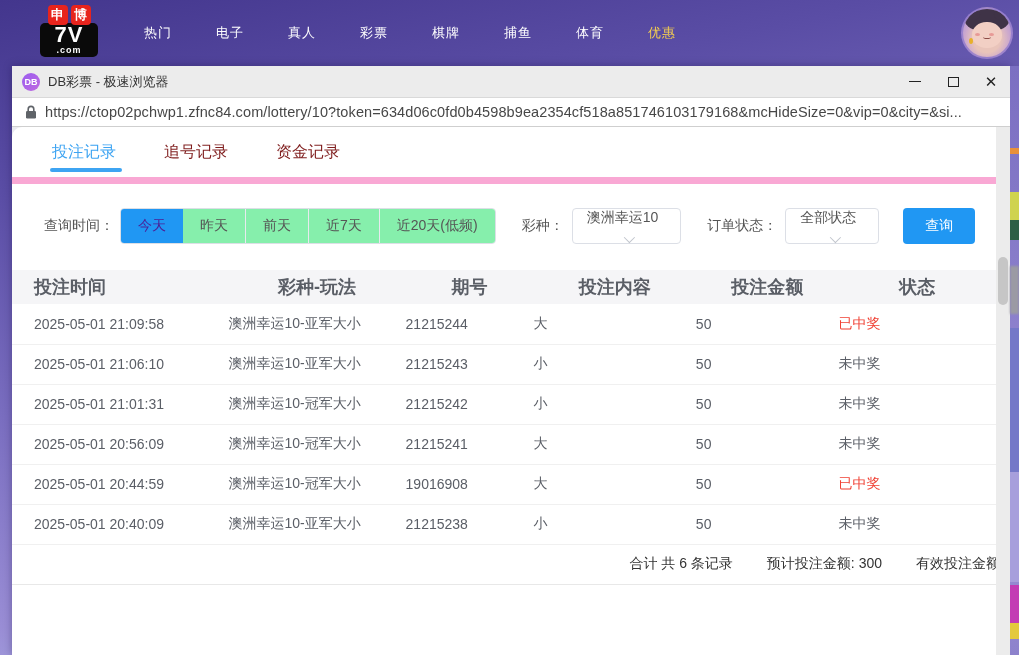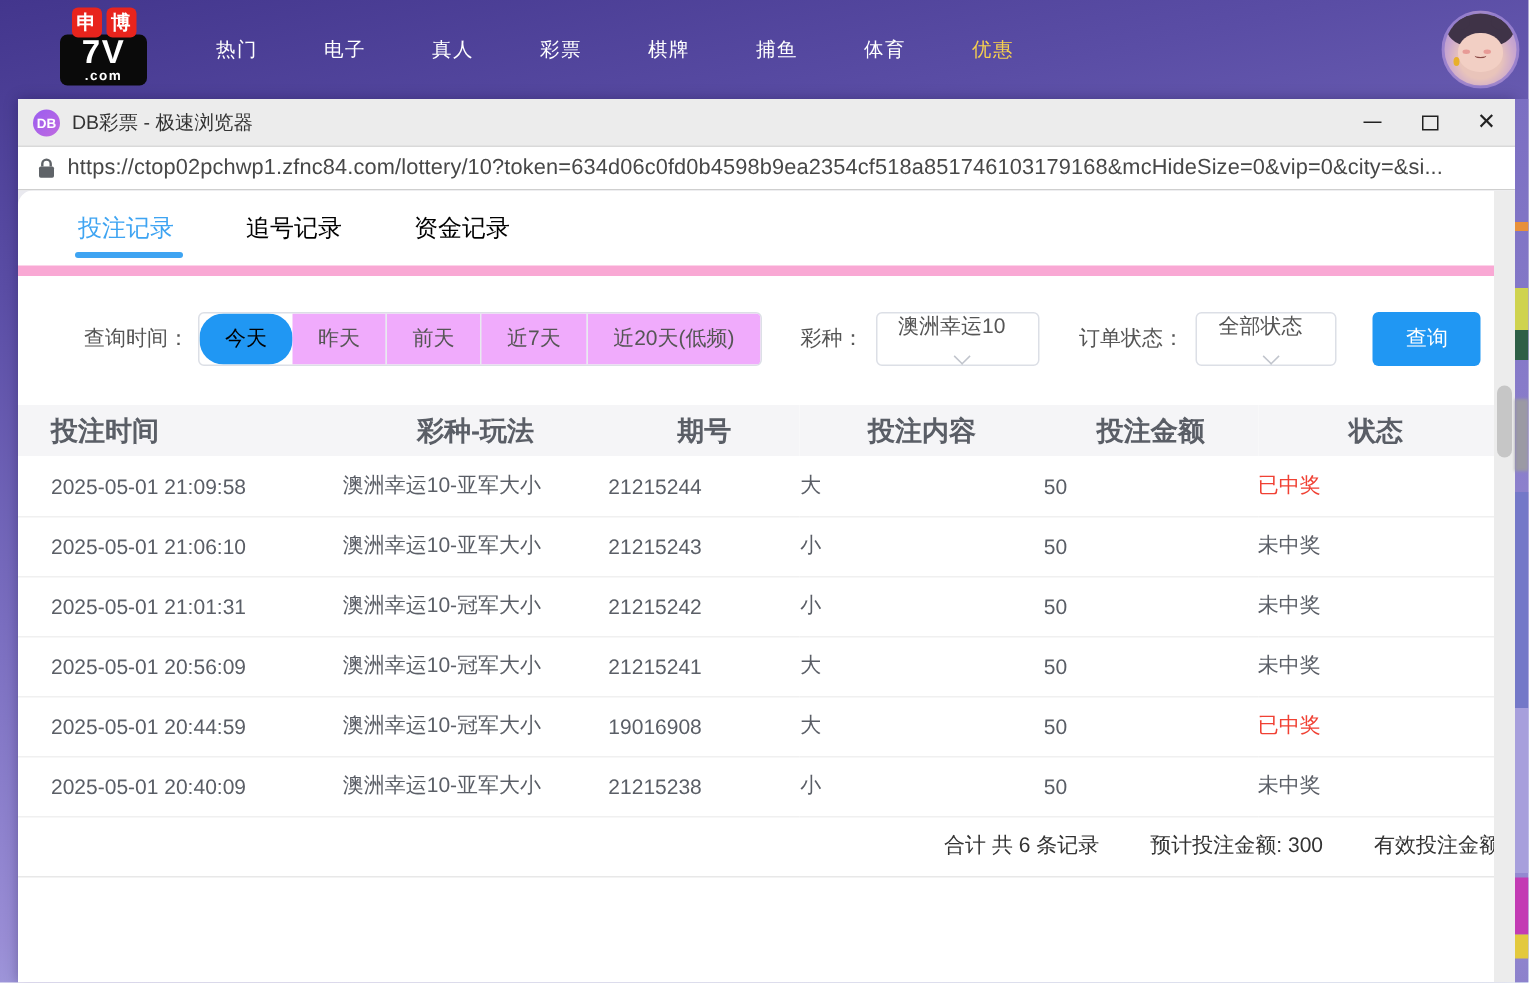--- a/index.html
+++ b/index.html
@@ -50,31 +50,31 @@
 
   .win-body { flex:1 1 auto; background:#e9e9ef; position:relative; overflow:hidden; }
   .card { background:#fff; border-top-left-radius:10px; height:100%; width:100%; padding-right:14px; }
 
   
   .scrollbar { position:absolute; right:0; top:0; width:14px; height:100%; background:#ececec; }
   .scroll-thumb { position:absolute; left:2px; right:2px; top:130px; height:48px; background:#c6c6c6; border-radius:6px; cursor:pointer; }
 
   
   .tabs { display:flex; padding-left:40px; height:57px; align-items:center; border-bottom:7px solid #f9a8d4; }
-  .tab { font-size:16px; color:#000000; margin-right:48px; cursor:pointer; position:relative; height:100%; display:flex; align-items:center; }
+  .tab { font-size:16px; color:#7f1d1d; margin-right:48px; cursor:pointer; position:relative; height:100%; display:flex; align-items:center; }
   .tab.active { color:#3ea4f2; }
   .tab.active::after { content:""; position:absolute; left:-2px; right:-6px; bottom:5px; height:4px; background:#3ea4f2; border-radius:3px; }
 
   
-  .filters { display:flex; align-items:center; padding:24px 0 26px 44px; }
+  .filters { display:flex; align-items:center; padding:24px 0 26px 32px; }
   .f-label { font-size:14px; color:#555; }
   .seg { display:inline-flex; height:36px; border:1px solid #dcdfe6; border-radius:4px; overflow:hidden; margin-left:6px; align-items:stretch; }
-  .seg-item { padding:0 17px; font-size:14px; color:#555; display:flex; align-items:center; cursor:pointer; background:#f0abfc; border-left:1px solid #e8eaef; }
+  .seg-item { padding:0 17px; font-size:14px; color:#555; display:flex; align-items:center; cursor:pointer; background:#86efac; border-left:1px solid #e8eaef; }
   .seg-item:first-child { border-left:none; }
-  .seg-item.active { background:#2097f3; color:#000000; border-left:none;border-radius:16px; }
+  .seg-item.active { background:#2097f3; color:#4c1d95; border-left:none; }
   .seg-item.active + .seg-item { border-left:none; }
   .select { display:inline-flex; align-items:center; justify-content:space-between; height:36px; border:1px solid #dcdfe6; border-radius:4px; padding:0 10px 0 14px; margin-left:8px; cursor:pointer; background:#fff;flex-direction:column; }
   .select .sel-text { font-size:14px; color:#555; margin-right:12px; }
   .chev { width:8px; height:8px; border-right:1.6px solid #c0c4cc; border-bottom:1.6px solid #c0c4cc; transform:rotate(45deg) translateY(-2px); }
   .ml26 { margin-left:26px; }
   .btn-query { margin-left:24px; height:36px; width:72px; background:#2097f3; color:#fff; font-size:14px; border:none; border-radius:4px; cursor:pointer; font-family:inherit; }
 
   
   table { width:100%; border-collapse:collapse; table-layout:fixed; }
   col.c1{width:22%} col.c2{width:18%} col.c3{width:13%} col.c4{width:16.5%} col.c5{width:14.5%} col.c6{width:16%}

